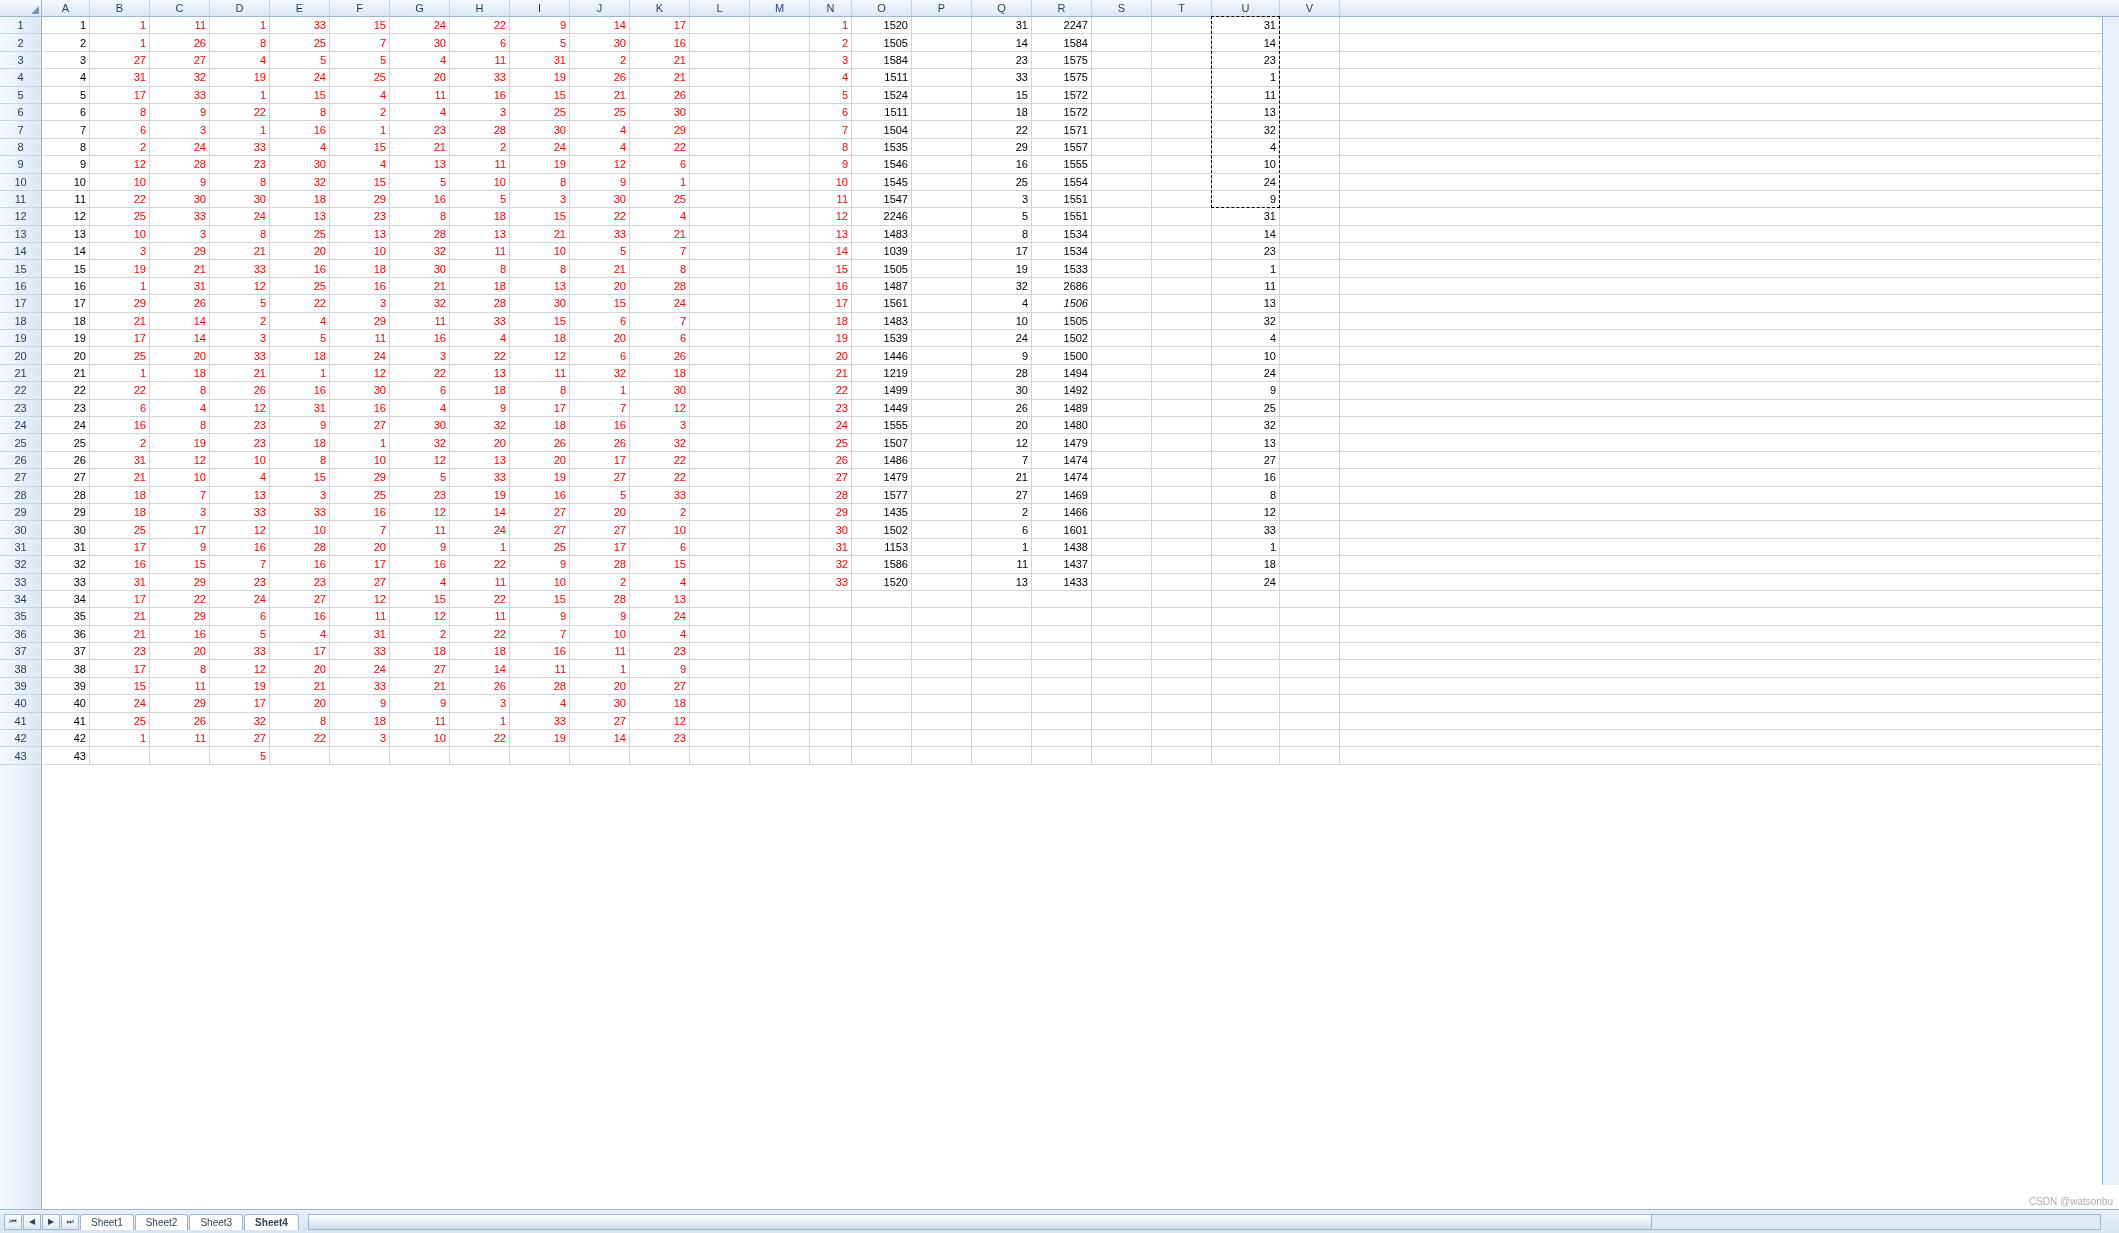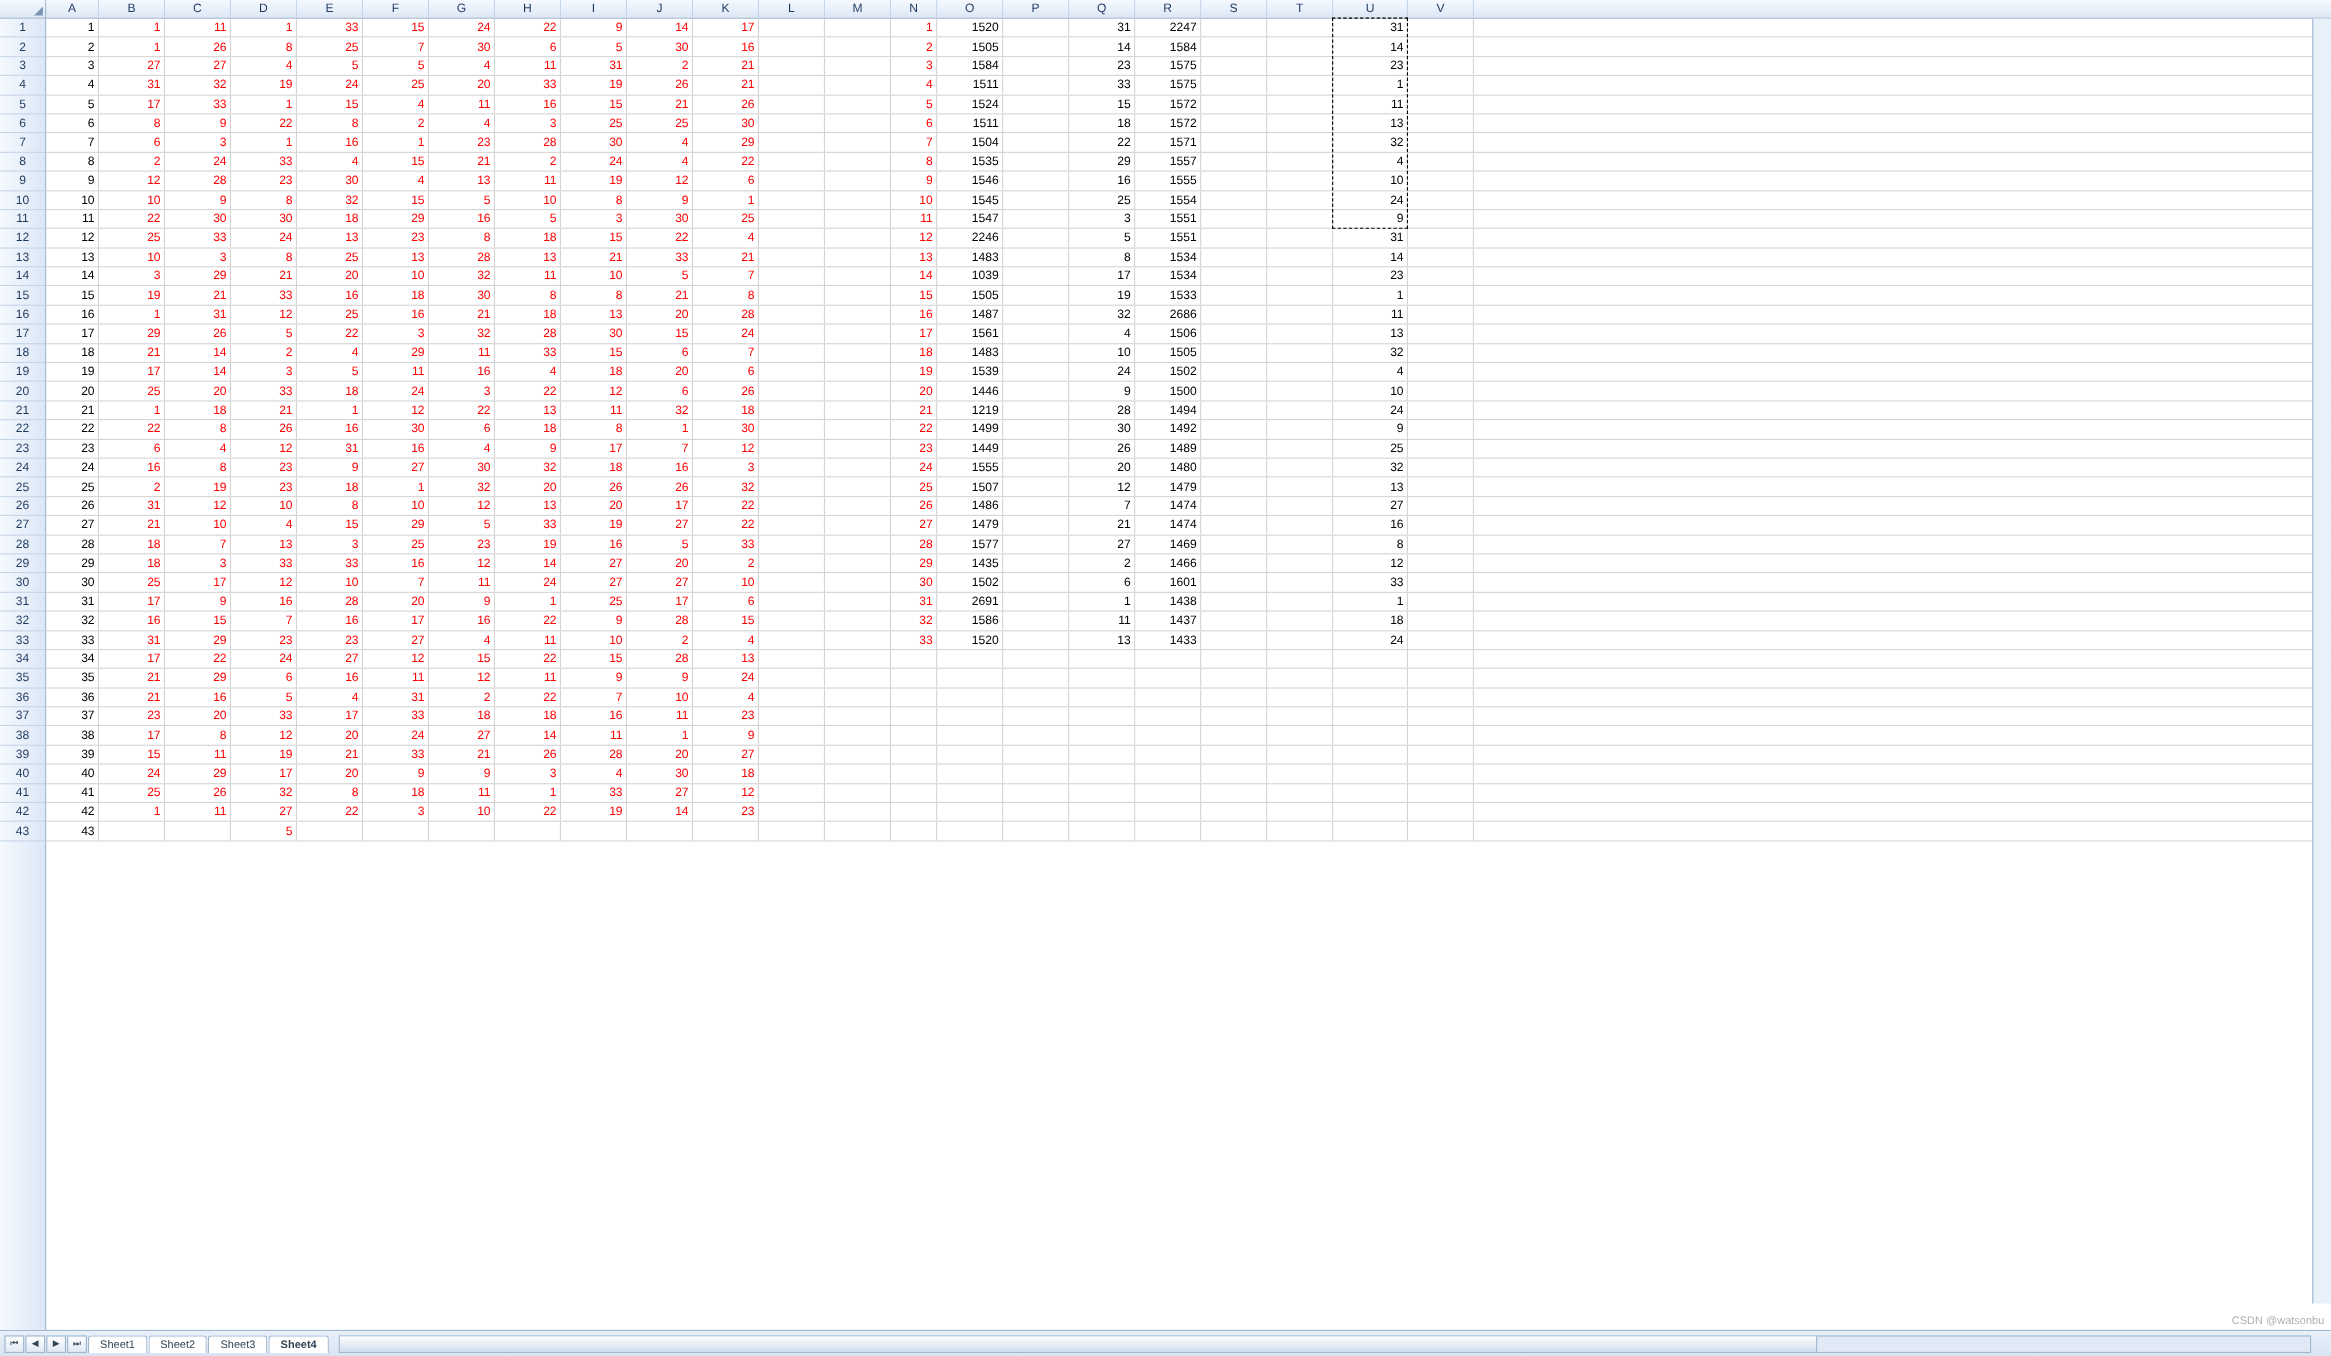--- a/index.html
+++ b/index.html
@@ -498,21 +498,21 @@
         <div class="cell right red" style="width: 60px;">28</div>
         <div class="cell right red" style="width: 60px;">30</div>
         <div class="cell right red" style="width: 60px;">15</div>
         <div class="cell right red" style="width: 60px;">24</div>
         <div class="cell right black" style="width: 60px;"></div>
         <div class="cell right black" style="width: 60px;"></div>
         <div class="cell right red" style="width: 42px;">17</div>
         <div class="cell right black" style="width: 60px;">1561</div>
         <div class="cell right black" style="width: 60px;"></div>
         <div class="cell right black" style="width: 60px;">4</div>
-        <div class="cell right black" style="width: 60px;">1506</div>
+        <div class="cell right black" style="width: 60px; font-style: italic;">1506</div>
         <div class="cell right black" style="width: 60px;"></div>
         <div class="cell right black" style="width: 60px;"></div>
         <div class="cell right black" style="width: 68px;">13</div>
         <div class="cell right black" style="width: 60px;"></div>
       </div>
       <div class="row">
         <div class="cell right black" style="width: 48px;">18</div>
         <div class="cell right red" style="width: 60px;">21</div>
         <div class="cell right red" style="width: 60px;">14</div>
         <div class="cell right red" style="width: 60px;">2</div>
@@ -831,21 +831,21 @@
         <div class="cell right red" style="width: 60px;">28</div>
         <div class="cell right red" style="width: 60px;">20</div>
         <div class="cell right red" style="width: 60px;">9</div>
         <div class="cell right red" style="width: 60px;">1</div>
         <div class="cell right red" style="width: 60px;">25</div>
         <div class="cell right red" style="width: 60px;">17</div>
         <div class="cell right red" style="width: 60px;">6</div>
         <div class="cell right black" style="width: 60px;"></div>
         <div class="cell right black" style="width: 60px;"></div>
         <div class="cell right red" style="width: 42px;">31</div>
-        <div class="cell right black" style="width: 60px;">2691</div>
+        <div class="cell right black" style="width: 60px;">1153</div>
         <div class="cell right black" style="width: 60px;"></div>
         <div class="cell right black" style="width: 60px;">1</div>
         <div class="cell right black" style="width: 60px;">1438</div>
         <div class="cell right black" style="width: 60px;"></div>
         <div class="cell right black" style="width: 60px;"></div>
         <div class="cell right black" style="width: 68px;">1</div>
         <div class="cell right black" style="width: 60px;"></div>
       </div>
       <div class="row">
         <div class="cell right black" style="width: 48px;">32</div>

